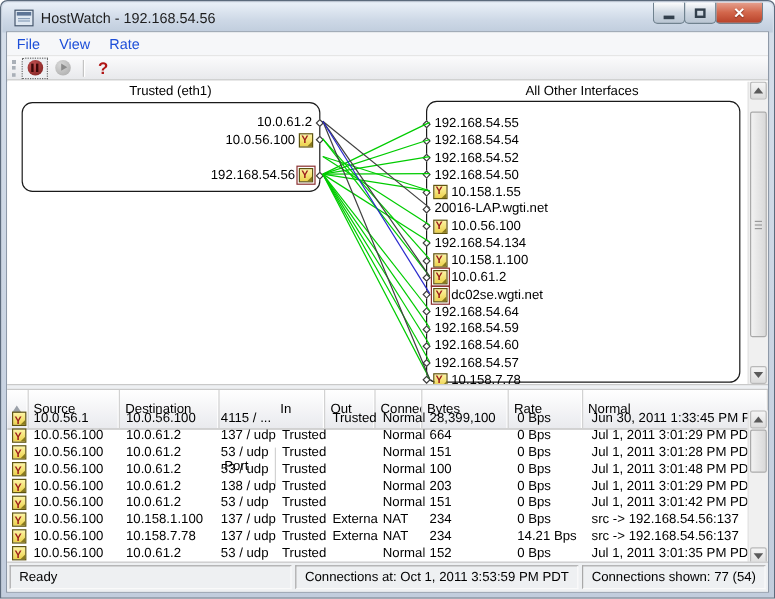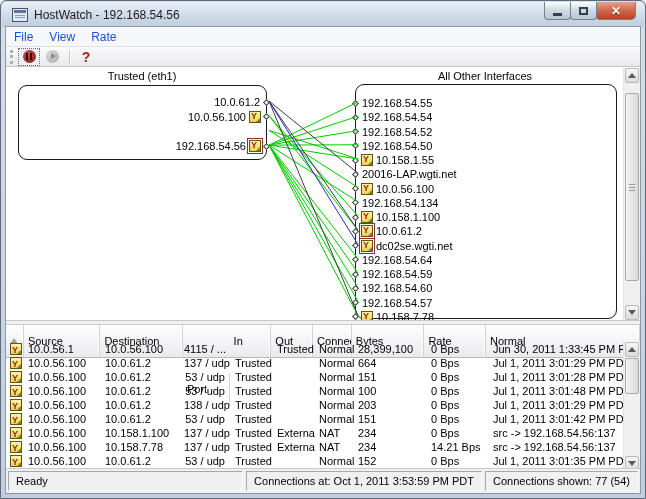--- a/index.html
+++ b/index.html
@@ -68,21 +68,21 @@
   .sb-grip { position:absolute; left:3px; right:3px; top:50%; height:1px; background:#9a9a9a; box-shadow:0 -3px 0 #9a9a9a, 0 3px 0 #9a9a9a; }
 
   
   .splitter { position:absolute; left:0; right:0; top:293px; height:5px; background:#eef0f3; border-top:1px solid #c9c9c9; border-bottom:1px solid #c9c9c9; }
   .conn-table { position:absolute; left:0; right:0; top:298px; height:146px; background:#fff; overflow:hidden; font-size:11px; }
   .t-header { position:absolute; left:0; right:0; top:0; height:33px; background:linear-gradient(#ffffff,#e9eaee); border-bottom:1px solid #b8b8b8; display:flex; }
   .th-cell { height:100%; display:flex; align-items:center; padding-left:4px; border-right:1px solid #d2d2d2; box-shadow:inset -1px 0 0 #fff; color:#000; overflow:hidden; white-space:nowrap; }
   .sort-tri { width:0; height:0; border-left:4px solid transparent; border-right:4px solid transparent; border-bottom:6px solid #9aa0a8; margin-left:4px; }
   .t-row { position:absolute; left:0; right:0; height:14px; display:flex; align-items:center; white-space:nowrap; }
   .td-cell { height:14px; line-height:14px; padding-left:4px; overflow:hidden; flex:0 0 auto; color:#000; }
-  .td-right { text-align:right; padding-right:6px; padding-left:0; }
+  .td-right { text-align:left; padding-right:6px; padding-left:0; }
   .row-icon-wrap { display:flex; align-items:center; justify-content:flex-start; padding-left:3px; }
 
   
   .statusbar { position:absolute; left:0; right:0; bottom:0; height:25px; background:#eef0f2; border-top:1px solid #c9c9c9;
                display:flex; align-items:stretch; padding:2px; gap:3px; font-size:11px; }
   .sb-panel { border:1px solid; border-color:#a8a8a8 #fafafa #fafafa #a8a8a8; display:flex; align-items:center; padding:0 7px; white-space:nowrap; background:#eef0f2; }
   .sb-ready { flex:1 1 auto; }
 </style>
 </head>
 <body>

